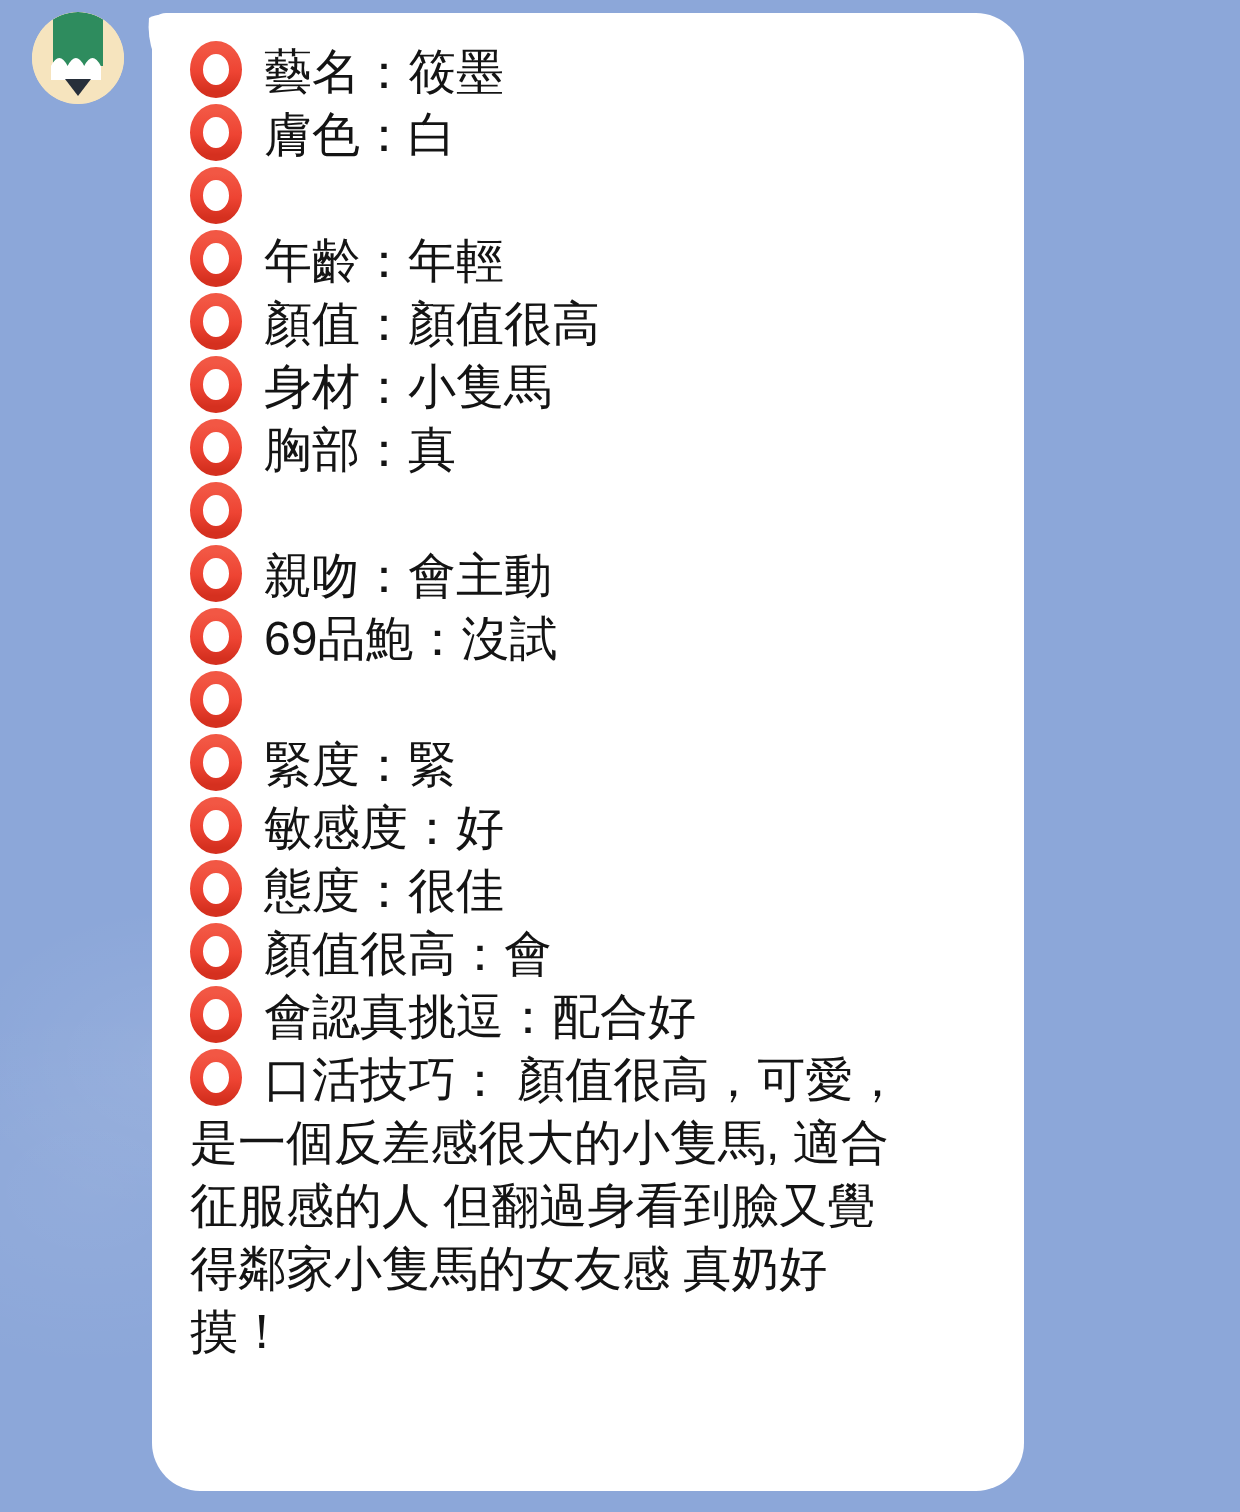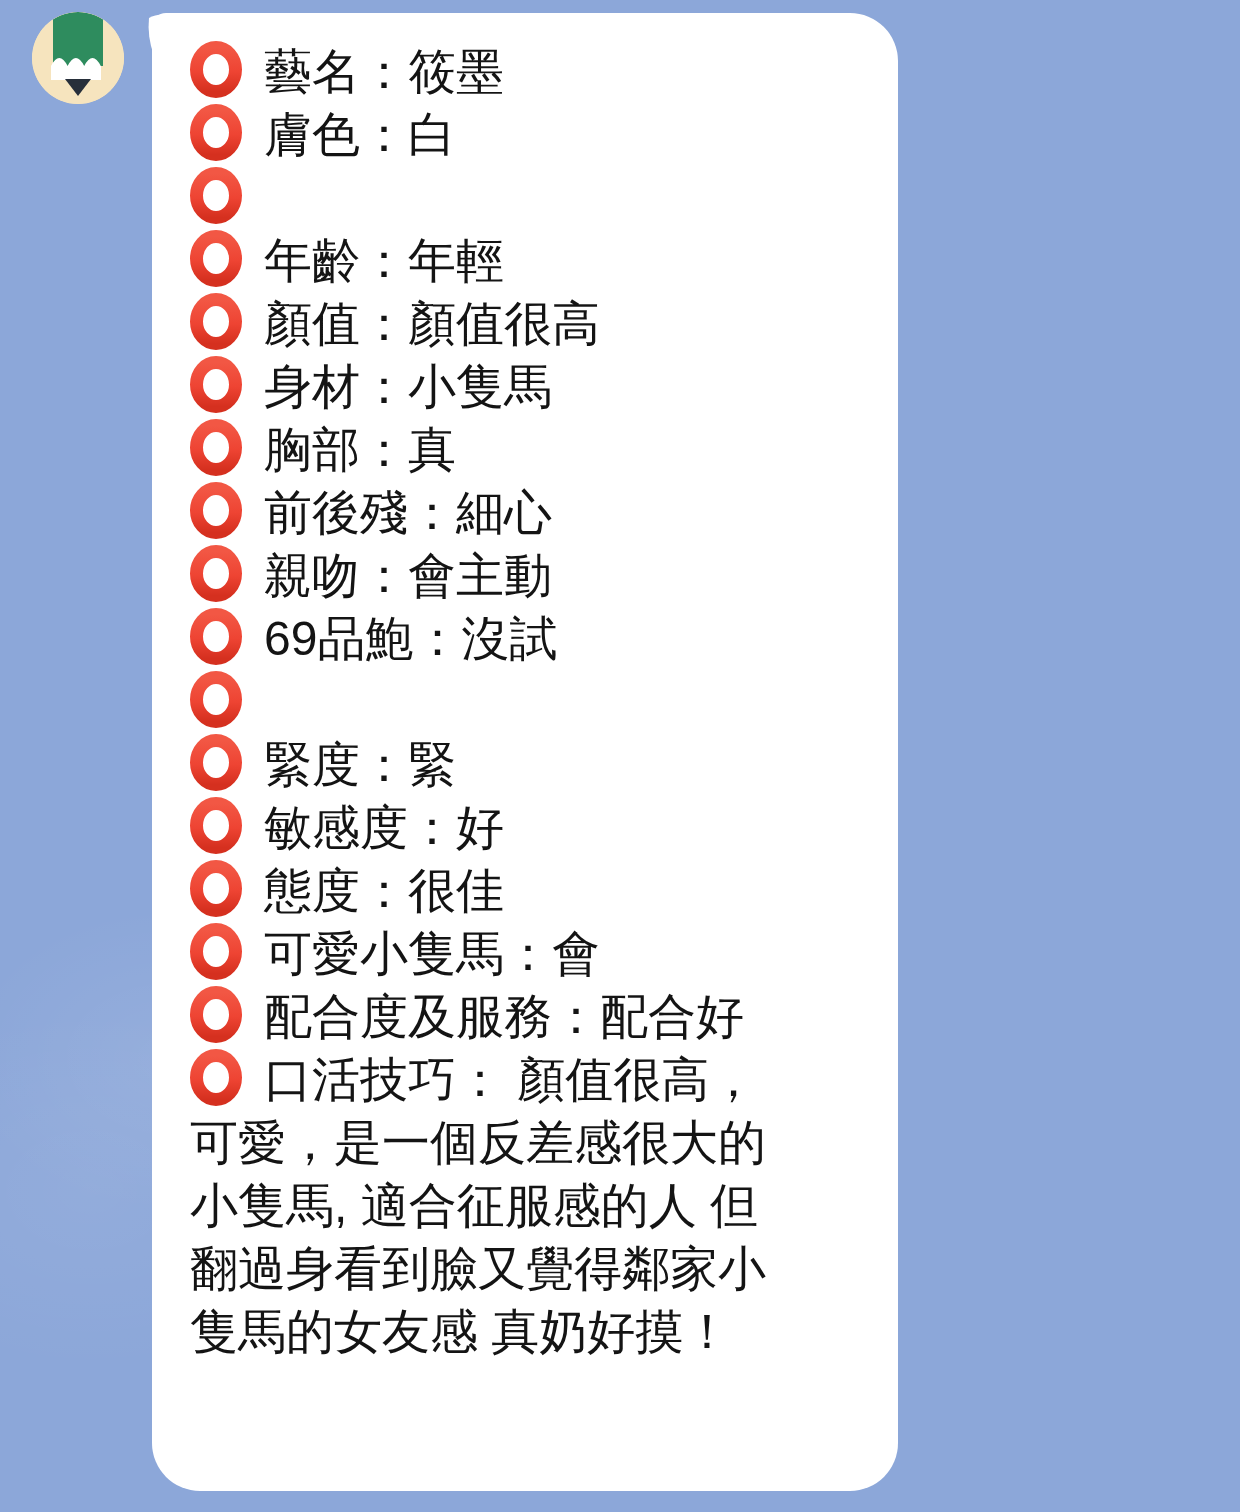--- a/index.html
+++ b/index.html
@@ -13,21 +13,21 @@
       radial-gradient(300px 220px at 170px 1060px, rgba(255,255,255,0.08), rgba(255,255,255,0) 70%),
       radial-gradient(360px 260px at 90px 1190px, rgba(255,255,255,0.06), rgba(255,255,255,0) 70%),
       #8CA7D9;
   }
   .avatar{
     position:absolute;left:32px;top:12px;width:92px;height:92px;
     border-radius:50%;overflow:hidden;background:#F6E4BE;
   }
   .tail{position:absolute;left:146px;top:10px;width:36px;height:50px;}
   .bubble{
-    position:absolute;left:152px;top:13px;width:746px;height:1478px;
+    position:absolute;left:152px;top:13px;width:872px;height:1478px;
     background:#FFFFFF;border-radius:14px 48px 48px 48px;
     box-sizing:border-box;padding:27px 113px 2px 38px;overflow:hidden;
   }
   .msg-line{
     font-size:48px;line-height:63px;color:#141414;
     word-break:normal;overflow-wrap:break-word;
   }
   .ring{
     display:inline-block;width:52px;height:57px;
     vertical-align:-10px;margin-right:22px;
@@ -100,21 +100,21 @@
           </svg></span><span>身材：小隻馬</span>
     </div>
     <div class="msg-line">
       <span class="ring"><svg width="52" height="57" viewBox="0 0 52 57">
             <ellipse cx="26" cy="28.5" rx="19.5" ry="22" fill="none" stroke="url(#ringGrad)" stroke-width="13"></ellipse>
           </svg></span><span>胸部：真</span>
     </div>
     <div class="msg-line">
       <span class="ring"><svg width="52" height="57" viewBox="0 0 52 57">
             <ellipse cx="26" cy="28.5" rx="19.5" ry="22" fill="none" stroke="url(#ringGrad)" stroke-width="13"></ellipse>
-          </svg></span><span>前後殘：細心</span>
+          </svg></span>
     </div>
     <div class="msg-line">
       <span class="ring"><svg width="52" height="57" viewBox="0 0 52 57">
             <ellipse cx="26" cy="28.5" rx="19.5" ry="22" fill="none" stroke="url(#ringGrad)" stroke-width="13"></ellipse>
           </svg></span><span>親吻：會主動</span>
     </div>
     <div class="msg-line">
       <span class="ring"><svg width="52" height="57" viewBox="0 0 52 57">
             <ellipse cx="26" cy="28.5" rx="19.5" ry="22" fill="none" stroke="url(#ringGrad)" stroke-width="13"></ellipse>
           </svg></span><span>69品鮑：沒試</span>
@@ -135,26 +135,26 @@
           </svg></span><span>敏感度：好</span>
     </div>
     <div class="msg-line">
       <span class="ring"><svg width="52" height="57" viewBox="0 0 52 57">
             <ellipse cx="26" cy="28.5" rx="19.5" ry="22" fill="none" stroke="url(#ringGrad)" stroke-width="13"></ellipse>
           </svg></span><span>態度：很佳</span>
     </div>
     <div class="msg-line">
       <span class="ring"><svg width="52" height="57" viewBox="0 0 52 57">
             <ellipse cx="26" cy="28.5" rx="19.5" ry="22" fill="none" stroke="url(#ringGrad)" stroke-width="13"></ellipse>
-          </svg></span><span>可愛小隻馬：會</span>
+          </svg></span><span>顏值很高：會</span>
     </div>
     <div class="msg-line">
       <span class="ring"><svg width="52" height="57" viewBox="0 0 52 57">
             <ellipse cx="26" cy="28.5" rx="19.5" ry="22" fill="none" stroke="url(#ringGrad)" stroke-width="13"></ellipse>
-          </svg></span><span>配合度及服務：配合好</span>
+          </svg></span><span>會認真挑逗：配合好</span>
     </div>
     <div class="msg-line">
       <span class="ring"><svg width="52" height="57" viewBox="0 0 52 57">
             <ellipse cx="26" cy="28.5" rx="19.5" ry="22" fill="none" stroke="url(#ringGrad)" stroke-width="13"></ellipse>
           </svg></span><span>口活技巧： 顏值很高，可愛，是一個反差感很大的小隻馬, 適合征服感的人 但翻過身看到臉又覺得鄰家小隻馬的女友感 真奶好摸！</span>
     </div>
 
   </div>
 </div>
 

